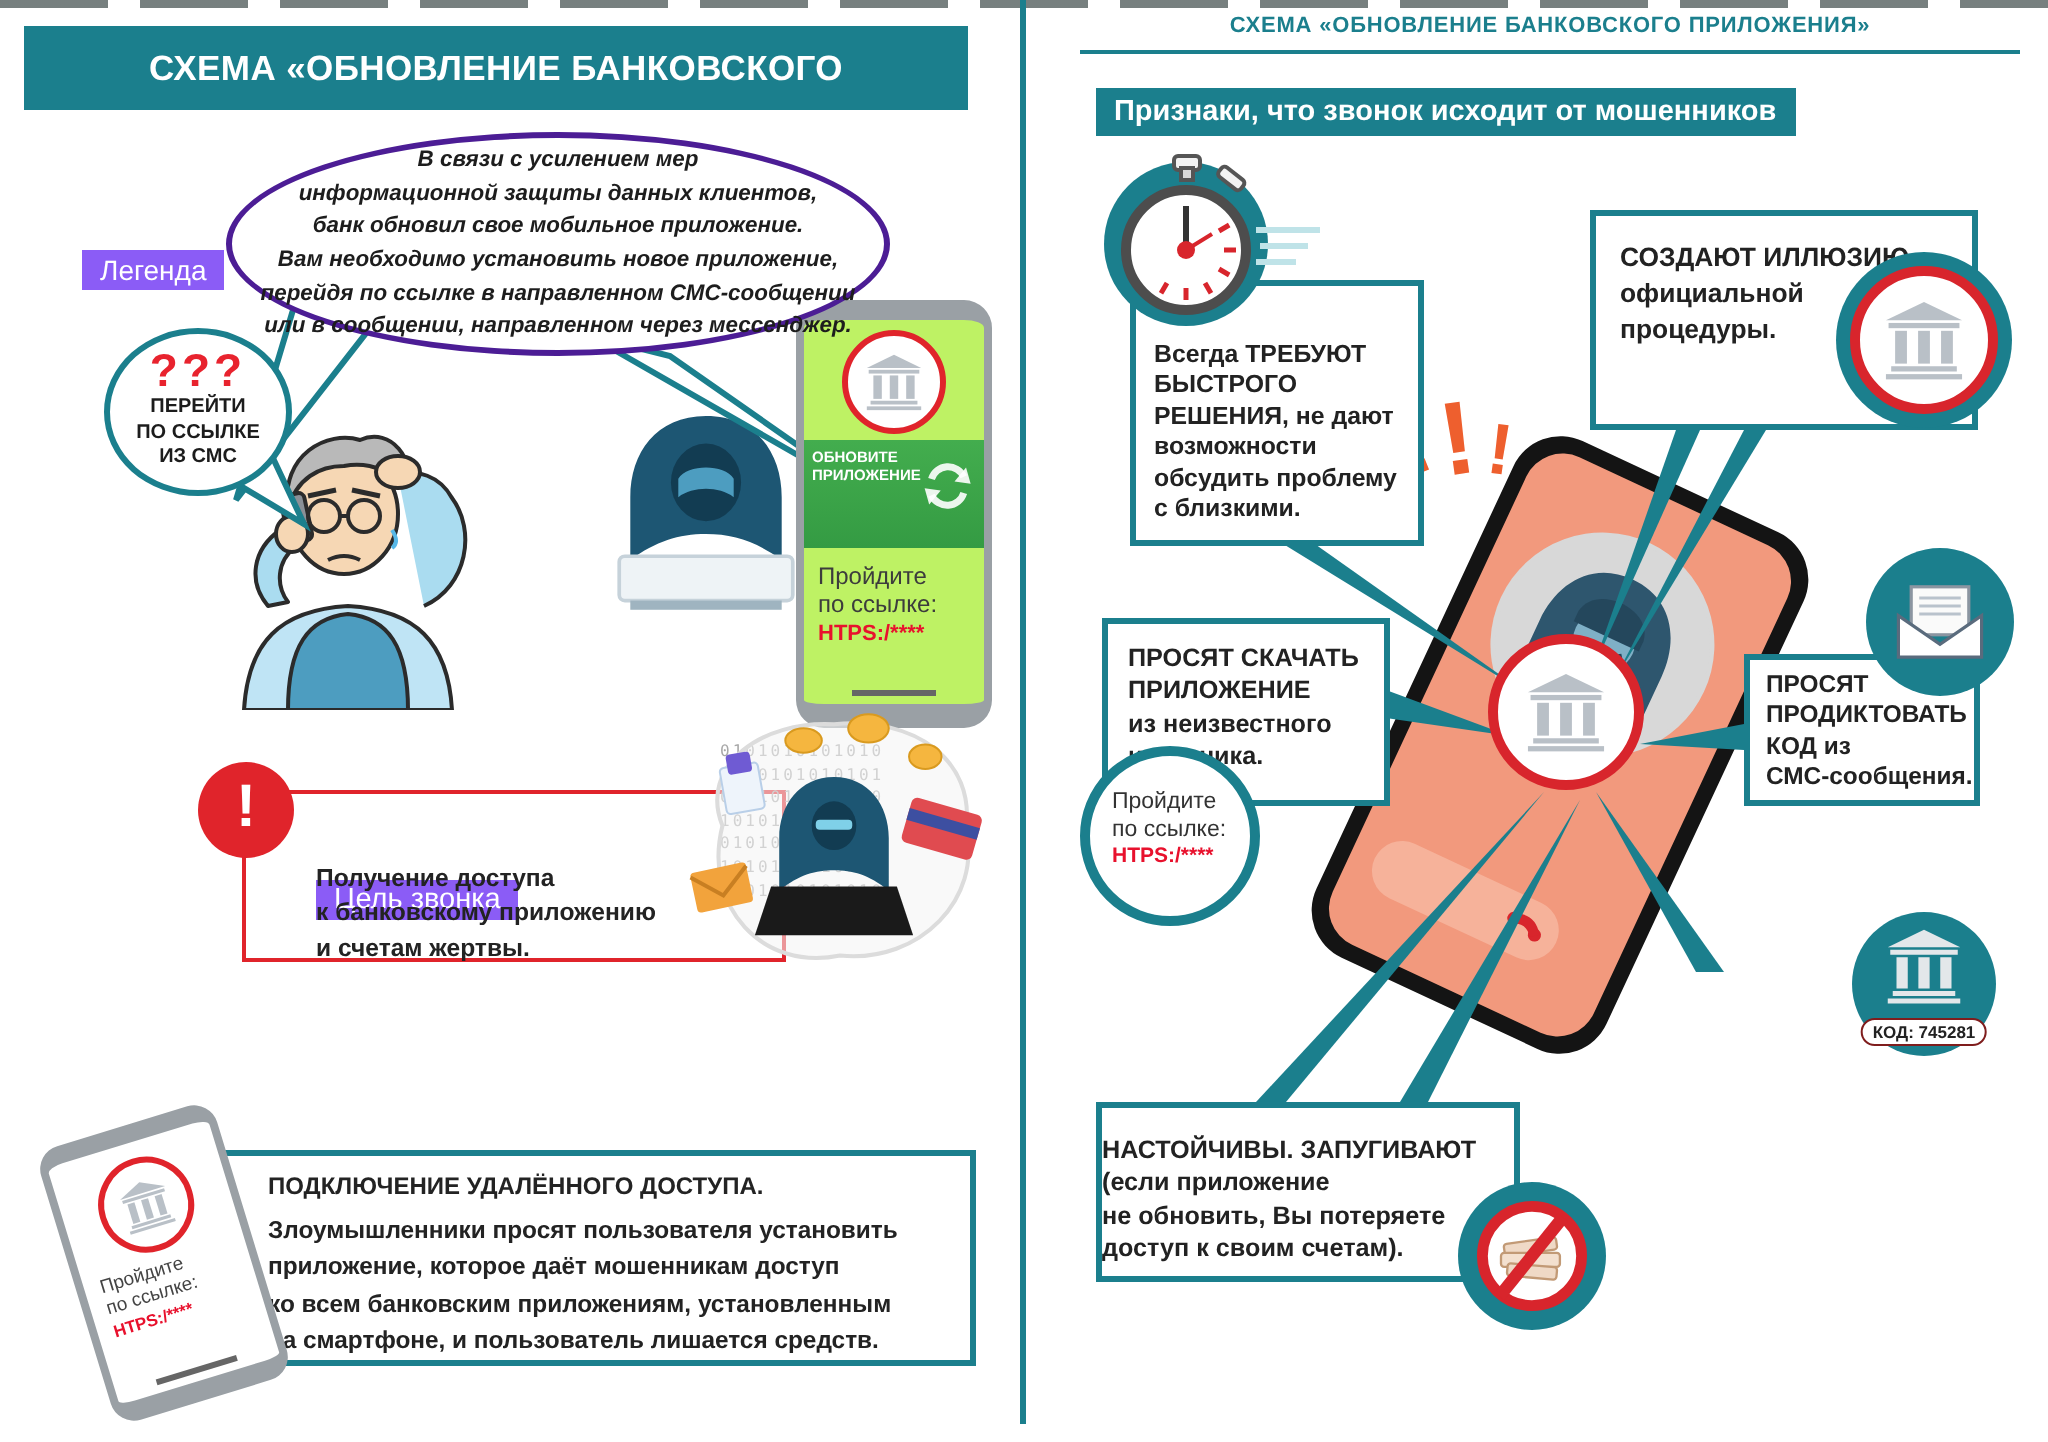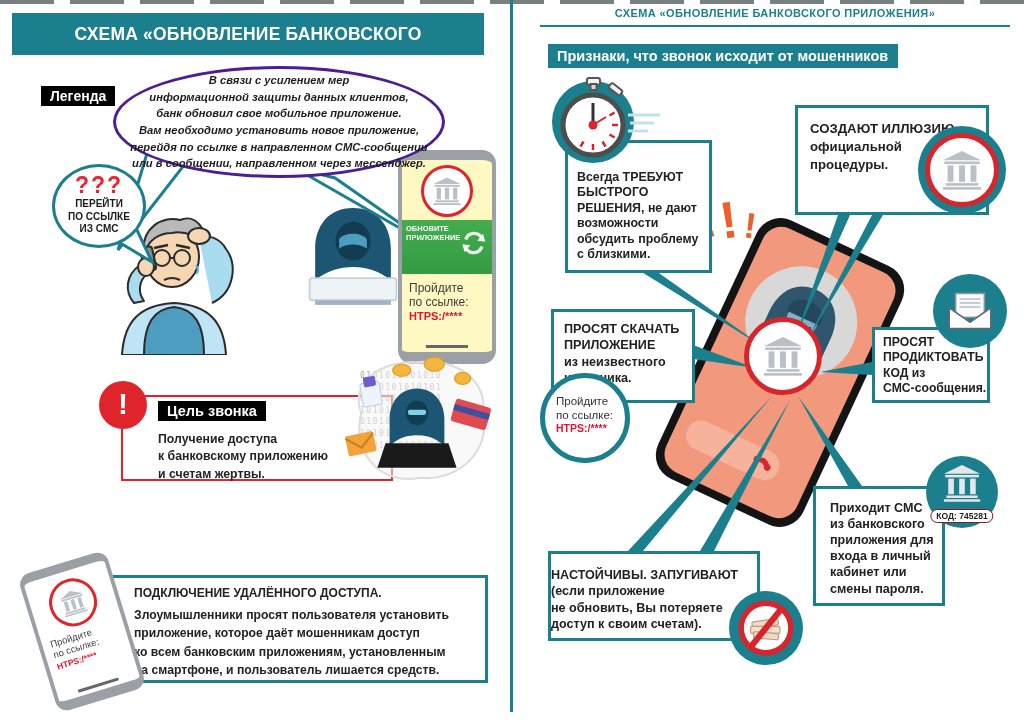--- a/index.html
+++ b/index.html
@@ -2,21 +2,21 @@
 <html><head>
 <meta charset="utf-8">
 <style>
   html,body{margin:0;padding:0;background:#ffffff;}
   .canvas{position:relative;width:1024px;height:721px;background:#fff;overflow:hidden;
           font-family:"Liberation Sans","DejaVu Sans",sans-serif;color:#232323;}
   .abs{position:absolute;}
   .pre{white-space:pre-line;}
 
   
-  .teal-label{background:#000000;color:#fff;font-weight:700;padding:2px 9px;display:inline-block;}
+  .teal-label{background:#8b5cf6;color:#fff;font-weight:400;padding:2px 9px;display:inline-block;margin-top:39px;}
   .callout{border:3px solid #1b7f8d;background:#fff;box-sizing:border-box;}
   .bankfill{color:#b9c0c7;}
   .bankfill-light{color:#e3e7ea;}
 
   
   .top-strip{left:0;top:0;width:1024px;height:4px;
      background:repeating-linear-gradient(90deg,#55605f 0 54px,rgba(0,0,0,0) 54px 70px);opacity:.8;}
   .divider{left:510px;top:0;width:3px;height:712px;background:#1b7f8d;}
 
   
@@ -28,21 +28,21 @@
           text-align:center;font-style:italic;font-weight:700;font-size:11.2px;line-height:1.48;
           color:#1d1d1d;padding:4px 12px;box-sizing:border-box;}
   .qbubble{left:52px;top:164px;width:94px;height:84px;border:3px solid #1b7f8d;background:#fff;
            border-radius:50%;z-index:3;text-align:center;box-sizing:border-box;padding-top:7px;}
   .qmarks{color:#e8232e;font-weight:800;font-size:23px;letter-spacing:2px;line-height:1;}
   .qcap{font-weight:800;font-size:10px;line-height:1.25;color:#1c1c1c;margin-top:1px;}
 
   .man-svg{left:82px;top:205px;width:185px;height:150px;z-index:1;}
   .scammer-svg{left:293px;top:198px;width:120px;height:115px;z-index:1;}
 
-  .phoneL{left:398px;top:150px;width:90px;height:192px;background:#fef9c3;border:4px solid #9aa0a5;
+  .phoneL{left:398px;top:150px;width:90px;height:192px;background:#bef264;border:4px solid #9aa0a5;
           border-top-width:10px;border-bottom-width:12px;border-radius:14px;z-index:2;box-sizing:content-box;}
   .phoneL .ring{position:absolute;left:50%;top:5px;transform:translateX(-50%);width:46px;height:46px;
           border:3px solid #e0242b;border-radius:50%;background:#fff;display:flex;align-items:center;justify-content:center;}
   .phoneL .green{position:absolute;left:0;right:0;top:60px;height:54px;background:linear-gradient(#43ad4e,#349b43);
           display:flex;padding:4px;box-sizing:border-box;}
   .gtext{font-weight:800;font-size:7.5px;line-height:1.25;color:#fff;flex:1;}
   .phoneL .ltext{position:absolute;left:7px;top:122px;font-size:12px;color:#3c3c3c;line-height:1.15;}
   .redurl{font-weight:800;color:#e8112d;}
   .phoneL .url{font-size:11px;}
   .homebar{position:absolute;left:50%;bottom:4px;transform:translateX(-50%);width:42px;height:3px;background:#666;}
@@ -425,28 +425,20 @@
           <rect x="22" y="30" width="34" height="8" rx="2" fill="#efd9c6" stroke="#c29a76" stroke-width="1.5"></rect>
         </g>
       <rect x="20" y="38" width="38" height="9" rx="2" fill="#f3e0cf" stroke="#c29a76" stroke-width="1.5"></rect>
       <g transform="rotate(5 40 50)">
           <rect x="24" y="46" width="32" height="8" rx="2" fill="#efd9c6" stroke="#c29a76" stroke-width="1.5"></rect>
         </g>
       <line x1="60" y1="15" x2="19" y2="66" stroke="#d8252c" stroke-width="8"></line>
     </svg>
   </div>
 
-  <div class="abs callout boxSms">
-    <div class="smsText pre">Приходит СМС
-из банковского
-приложения для
-входа в личный
-кабинет или
-смены пароля.</div>
-  </div>
   <div class="abs badgeSmsBank">
     <svg width="40" height="40" viewBox="0 0 64 64" class="bankfill-light">
         <use href="#bank"></use>
       </svg>
     <div class="kod">КОД: 745281</div>
   </div>
 
 </div>
 
 </body></html>

